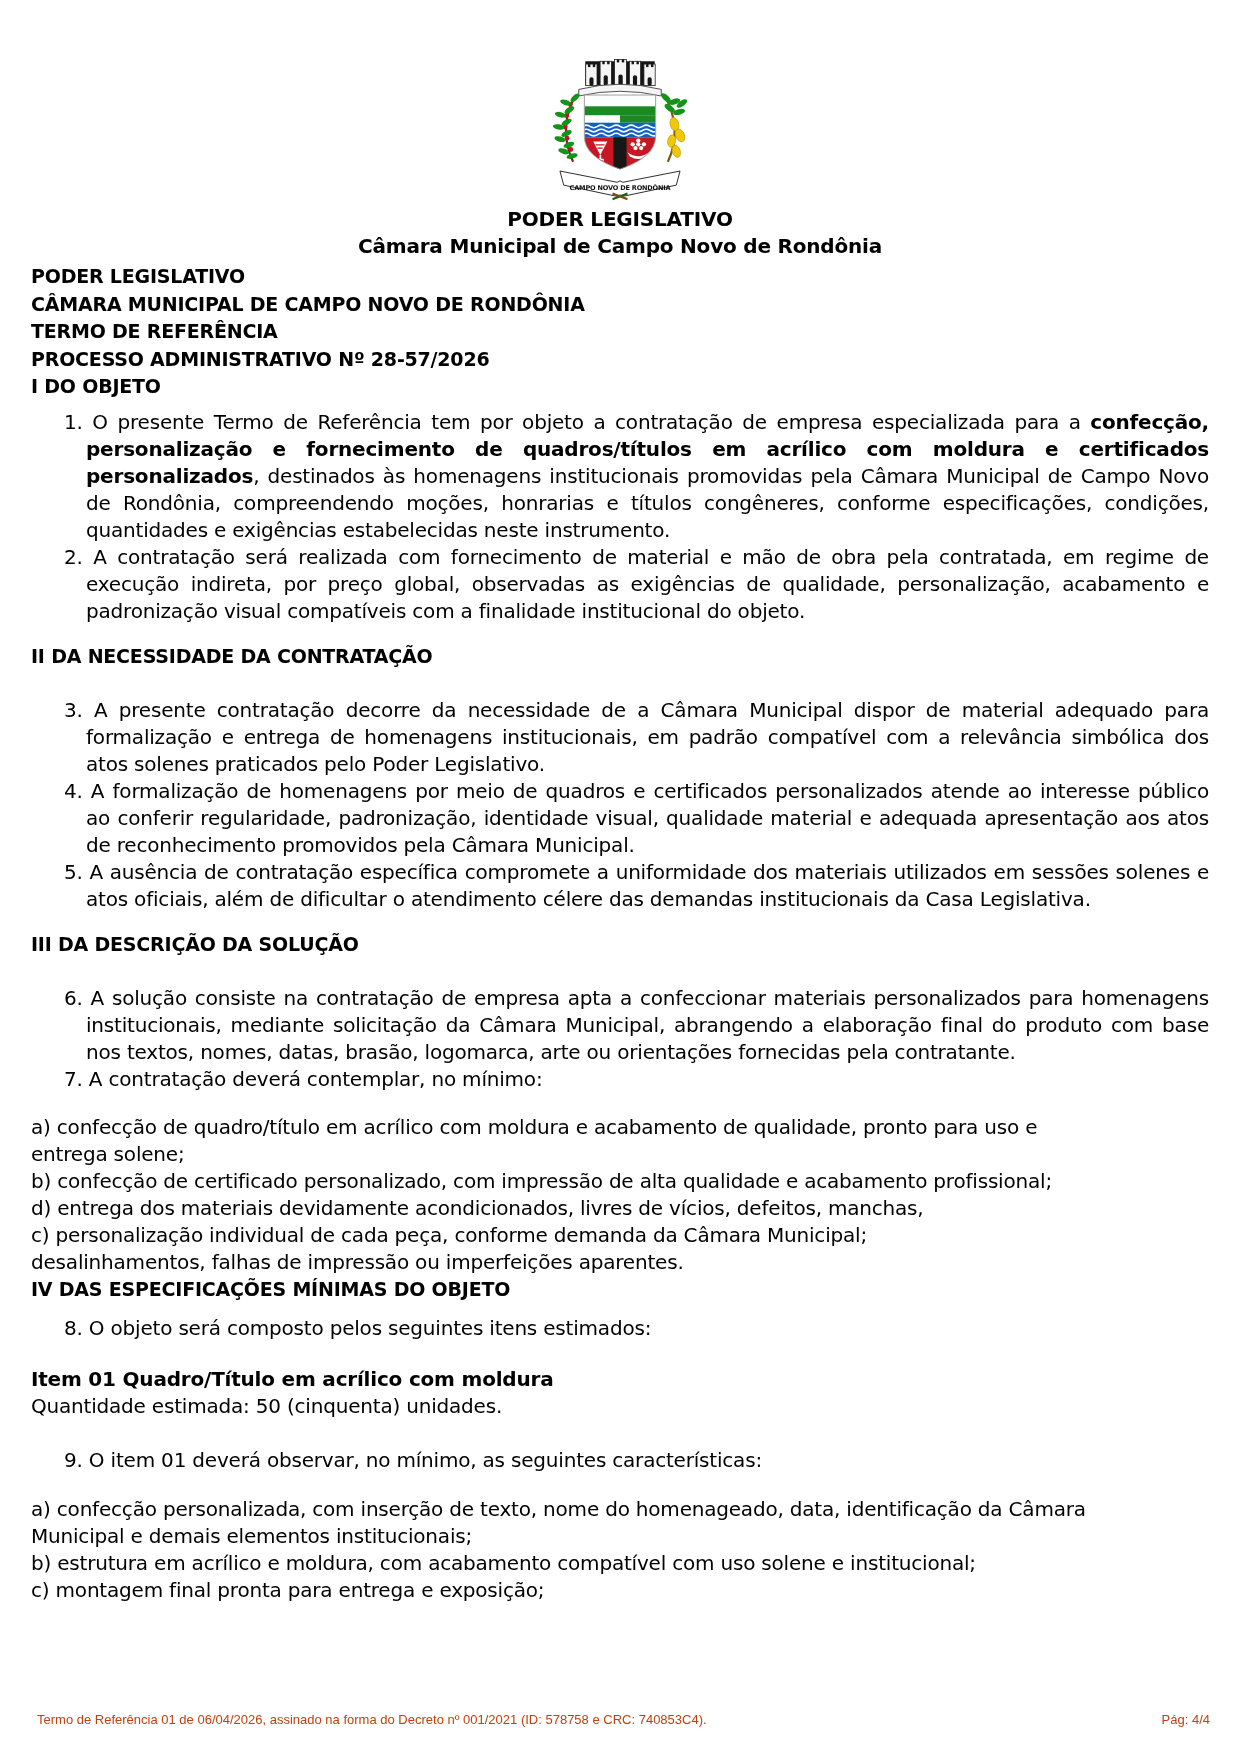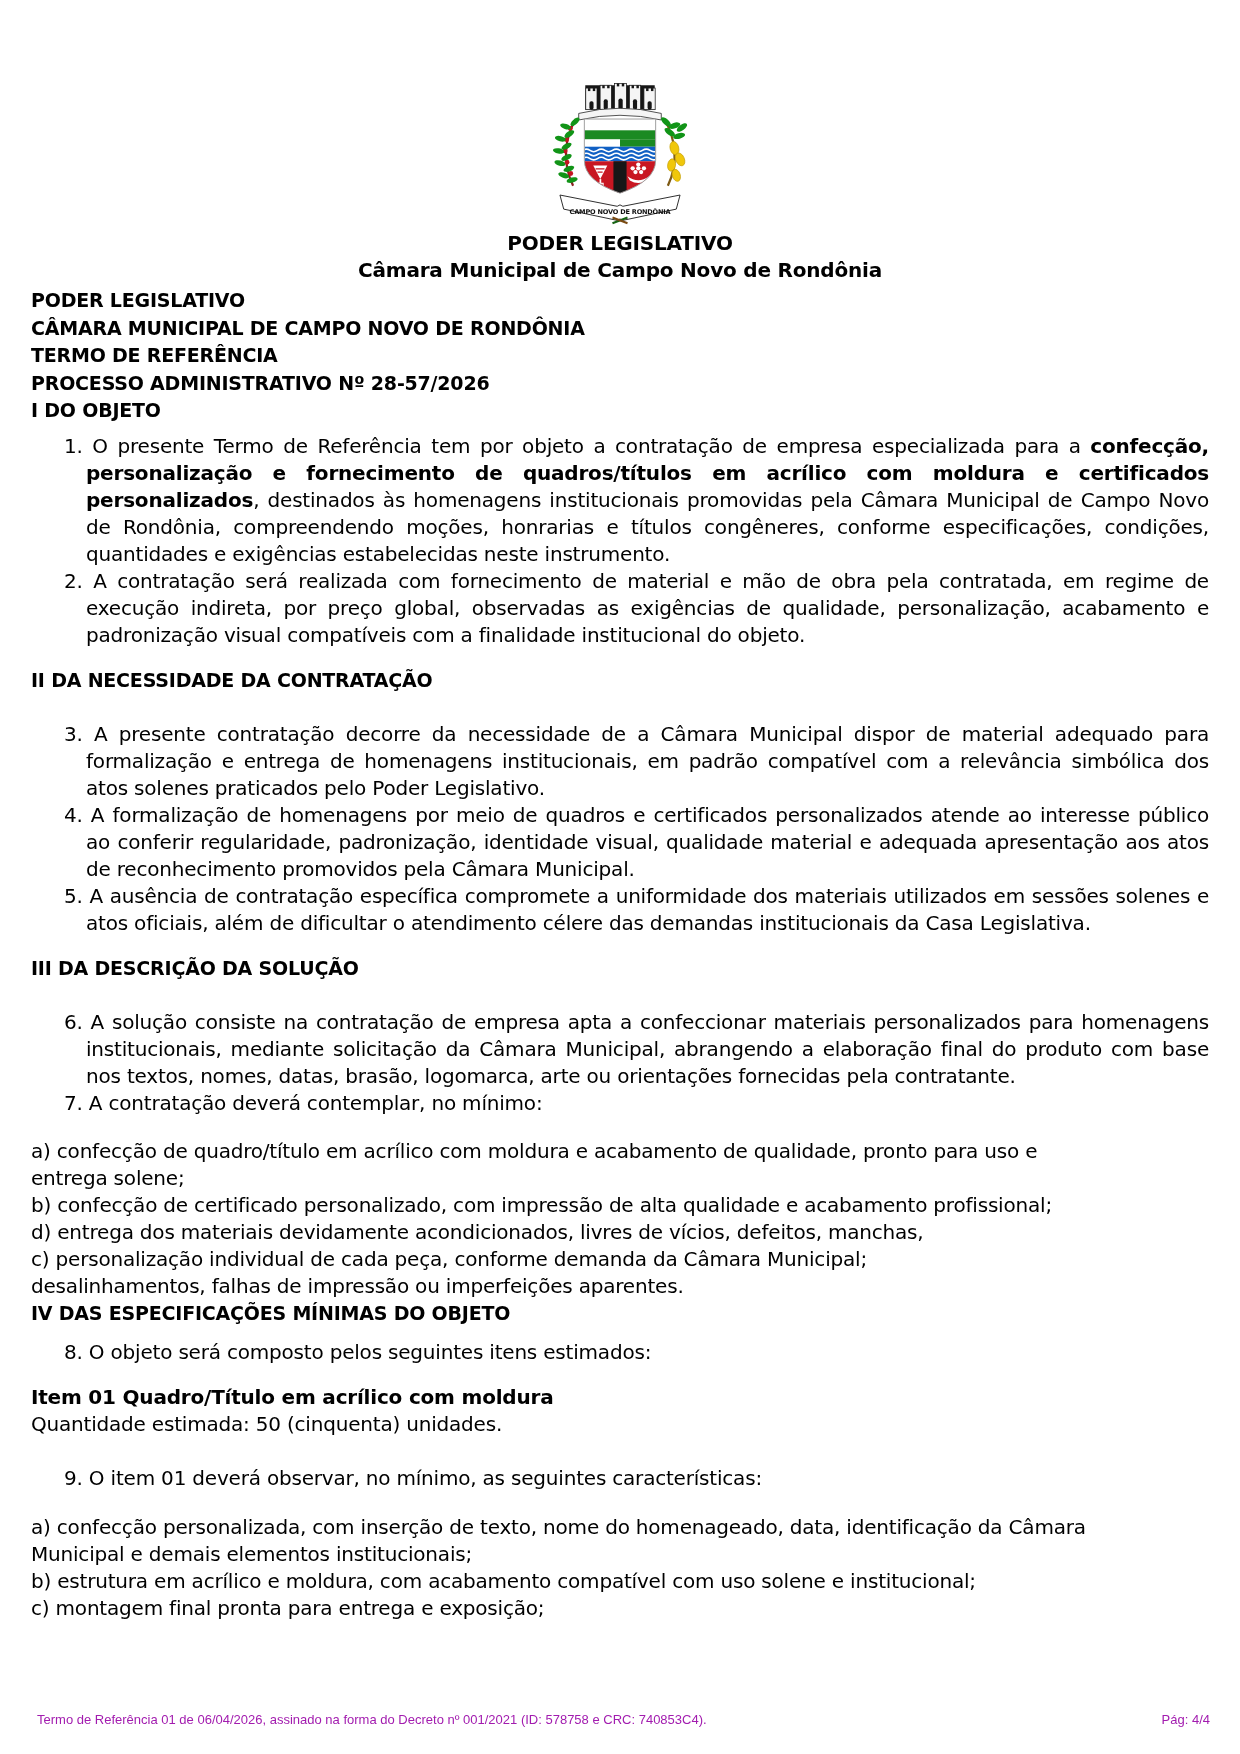--- a/index.html
+++ b/index.html
@@ -6,45 +6,45 @@
   .page {
     position:relative;
     width:1240px; height:1754px;
     background:#ffffff;
     font-family:"DejaVu Sans","Liberation Sans",sans-serif;
     color:#000;
     letter-spacing:-0.2px;
     overflow:hidden;
   }
   .content { padding:0 31px; }
-  .crest-wrap { padding-top:74px; text-align:center; }
+  .crest-wrap { padding-top:50px; text-align:center; }
   .crest-wrap svg { width:192px; height:152px; }
   .c-title { text-align:center; font-weight:bold; font-size:20px; line-height:27px; }
   .meta { margin-top:3px; font-weight:bold; font-size:19px; line-height:27.5px; }
   .meta div { white-space:nowrap; }
   .sec { font-weight:bold; font-size:19px; line-height:27px; margin-top:18px; margin-bottom:27px; }
   .sec.tight { margin-top:0; margin-bottom:0; }
   .item {
     font-size:20px; line-height:27px;
     text-align:justify;
     padding-left:55px; text-indent:-22px;
   }
   .plain { font-size:20px; line-height:27px; }
   .bold-line { font-weight:bold; }
   .mt22 { margin-top:22px; }
-  .mt18 { margin-top:18px; }
+  .mt18 { margin-top:24px; }
   .mt14 { margin-top:21px; }
   .mt12 { margin-top:12px; }
   .mt24 { margin-top:8px; }
   .mt27 { margin-top:27px; }
   .footer {
     position:absolute; left:37px; right:30px; top:1712px;
     display:flex; justify-content:space-between;
     font-family:"Liberation Sans","DejaVu Sans",sans-serif;
-    font-size:13px; color:#a21caf; letter-spacing:0;
+    font-size:13px; color:#c2410c; letter-spacing:0;
   }
 </style>
 </head>
 <body>
 
 <div class="page">
 
   <div class="crest-wrap">
     <svg viewBox="0 0 200 162" aria-hidden="true">
 

